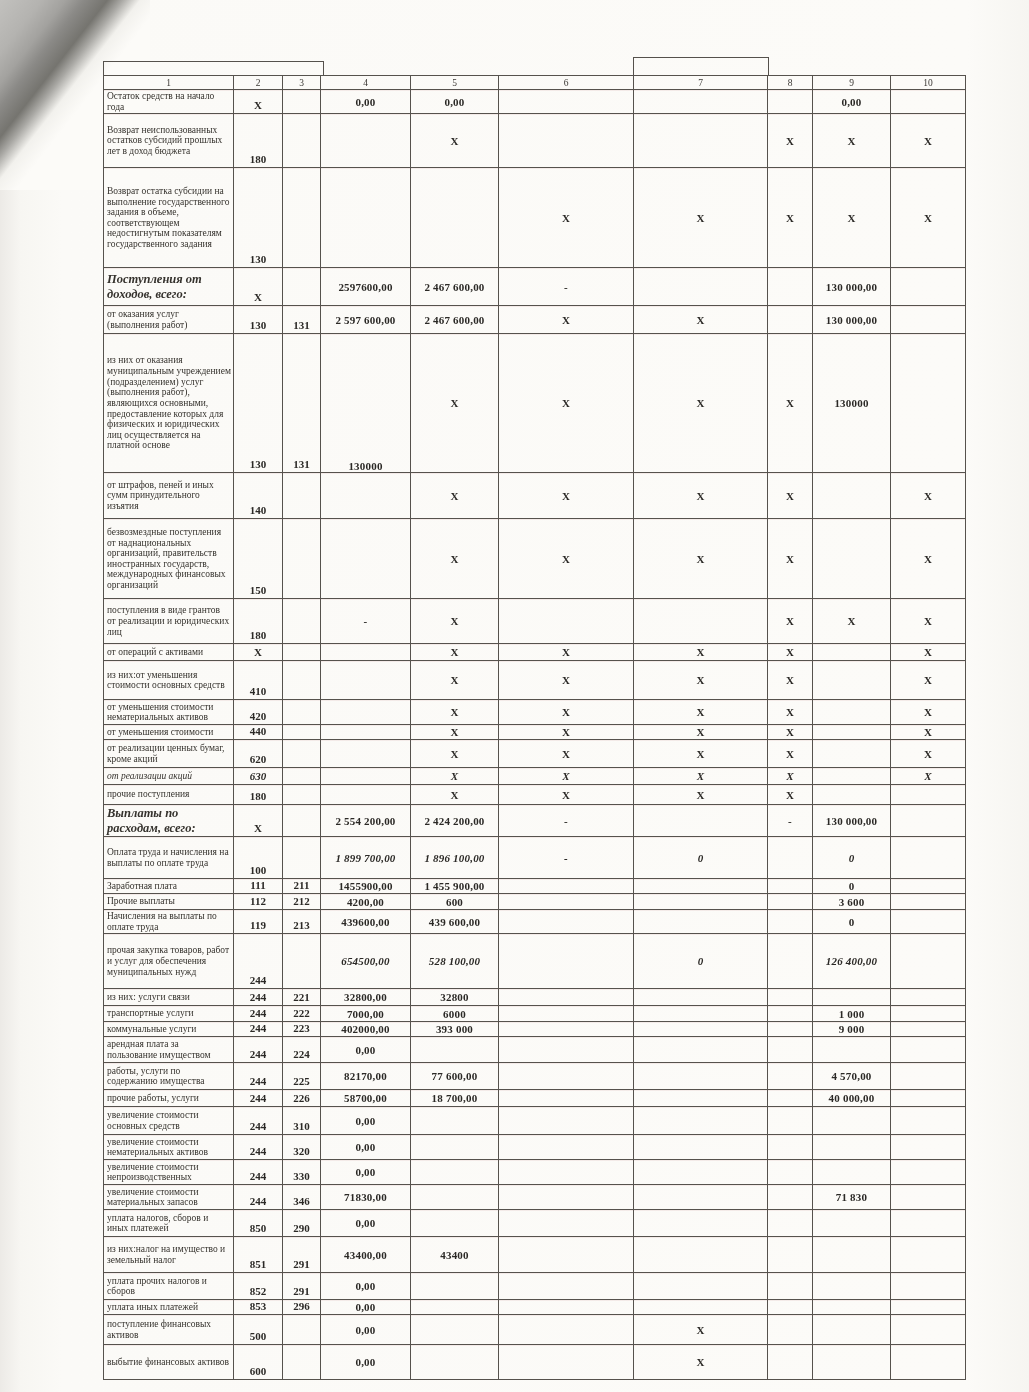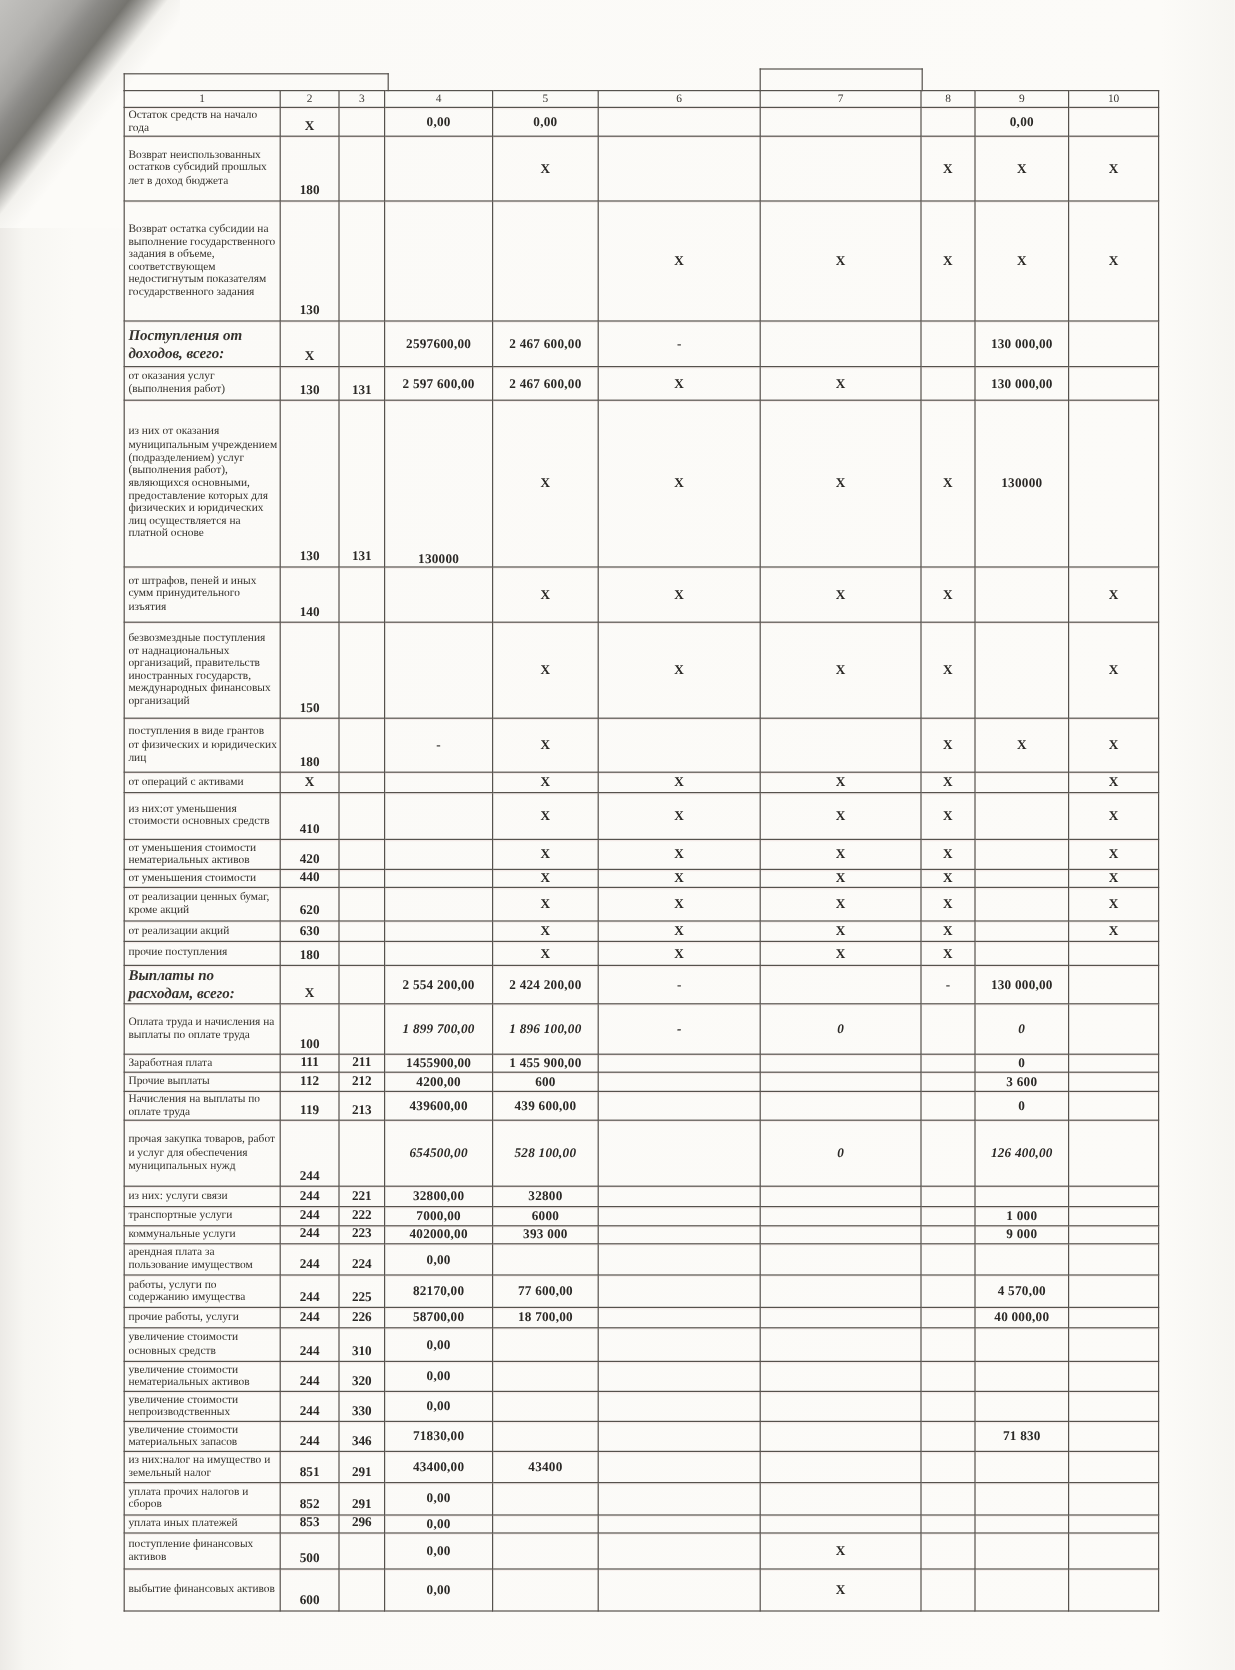--- a/index.html
+++ b/index.html
@@ -180,21 +180,21 @@
           <td class="code"></td>
           <td class="val"></td>
           <td class="val">X</td>
           <td class="val">X</td>
           <td class="val">X</td>
           <td class="val">X</td>
           <td class="val"></td>
           <td class="val">X</td>
         </tr>
         <tr style="height: 45px;">
-          <td class="lbl">поступления в виде грантов от физических и юридических лиц</td>
+          <td class="lbl">поступления в виде грантов от реализации и юридических лиц</td>
           <td class="code">180</td>
           <td class="code"></td>
           <td class="val">-</td>
           <td class="val">X</td>
           <td class="val"></td>
           <td class="val"></td>
           <td class="val">X</td>
           <td class="val">X</td>
           <td class="val">X</td>
         </tr>
@@ -251,21 +251,21 @@
           <td class="code">620</td>
           <td class="code"></td>
           <td class="val"></td>
           <td class="val">X</td>
           <td class="val">X</td>
           <td class="val">X</td>
           <td class="val">X</td>
           <td class="val"></td>
           <td class="val">X</td>
         </tr>
-        <tr style="height: 17px;">
+        <tr style="height: 17px; font-style: italic;">
           <td class="lbl">от реализации акций</td>
           <td class="code">630</td>
           <td class="code"></td>
           <td class="val"></td>
           <td class="val">X</td>
           <td class="val">X</td>
           <td class="val">X</td>
           <td class="val">X</td>
           <td class="val"></td>
           <td class="val">X</td>
@@ -467,21 +467,33 @@
           <td class="code">244</td>
           <td class="code">346</td>
           <td class="val">71830,00</td>
           <td class="val"></td>
           <td class="val"></td>
           <td class="val"></td>
           <td class="val"></td>
           <td class="val">71 830</td>
           <td class="val"></td>
         </tr>
-        <tr style="height: 26px;">
+        <tr style="height: 27px;">
+          <td class="lbl">уплата налогов, сборов и иных платежей</td>
+          <td class="code">850</td>
+          <td class="code">290</td>
+          <td class="val">0,00</td>
+          <td class="val"></td>
+          <td class="val"></td>
+          <td class="val"></td>
+          <td class="val"></td>
+          <td class="val"></td>
+          <td class="val"></td>
+        </tr>
+        <tr style="height: 36px;">
           <td class="lbl">из них:налог на имущество и земельный налог</td>
           <td class="code">851</td>
           <td class="code">291</td>
           <td class="val">43400,00</td>
           <td class="val">43400</td>
           <td class="val"></td>
           <td class="val"></td>
           <td class="val"></td>
           <td class="val"></td>
           <td class="val"></td>

